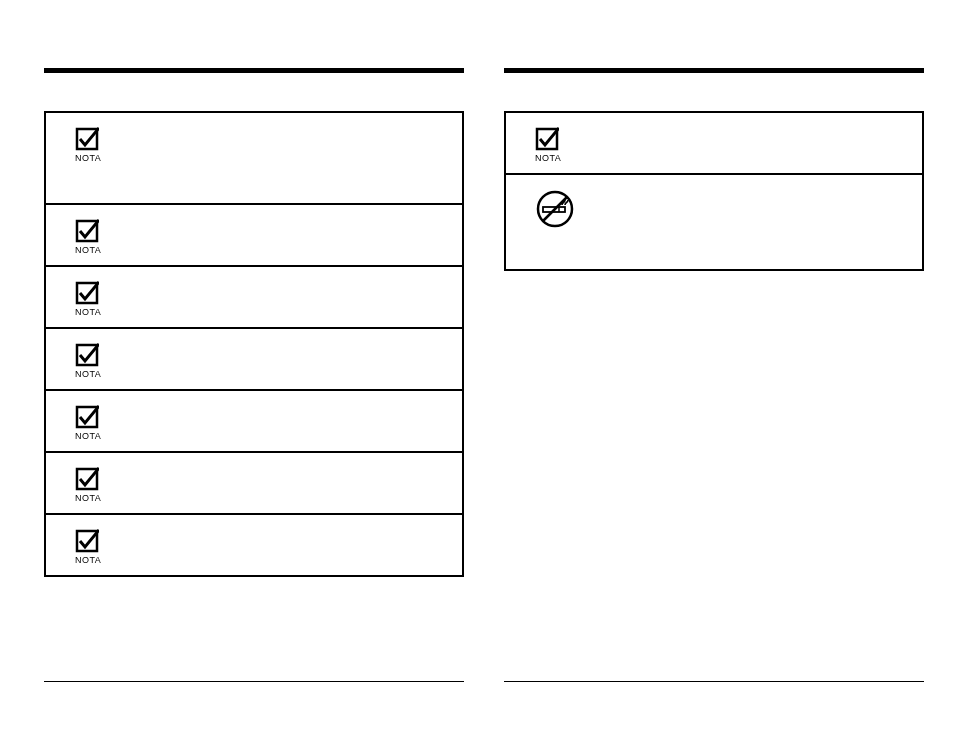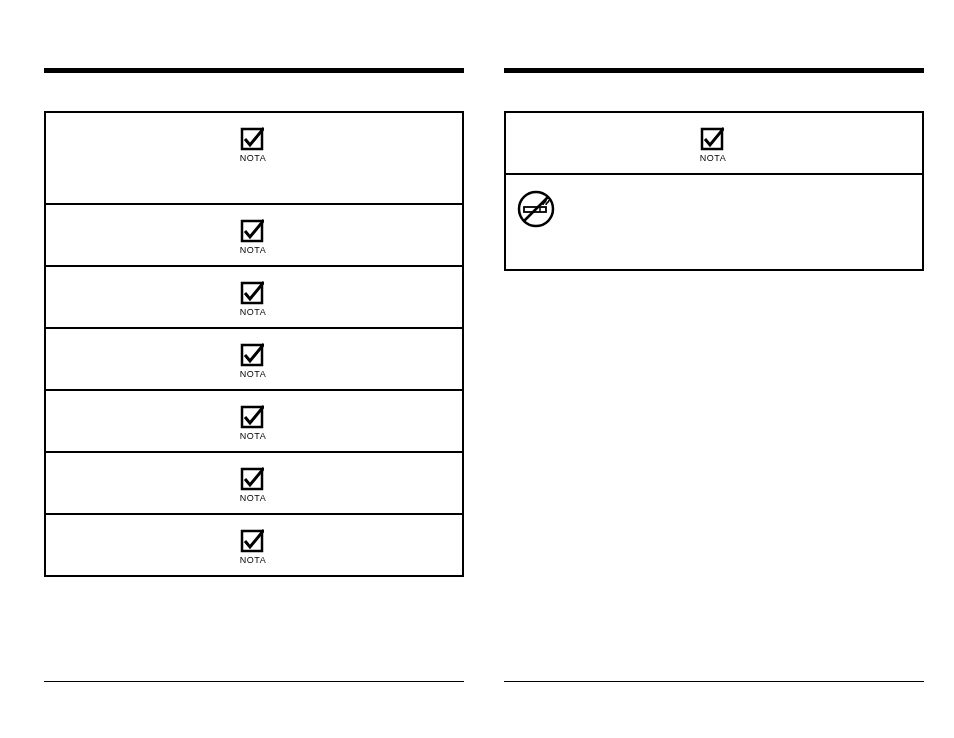--- a/index.html
+++ b/index.html
@@ -32,23 +32,22 @@
   .hr-top {
     height: 5px;
     background: #000;
     margin-bottom: 38px;
   }
   .box-stack {
     border: 2px solid #000;
   }
   .cell {
     border-bottom: 2px solid #000;
-    padding: 14px 12px 10px 10px;
+    padding: 14px 12px 10px 29px;
     min-height: 28px;
-    text-align: center;
   }
   .cell:last-child {
     border-bottom: none;
   }
   .cell-tall {
     padding-bottom: 40px;
   }
   .checkbox-icon {
     display: inline-block;
     vertical-align: top;

